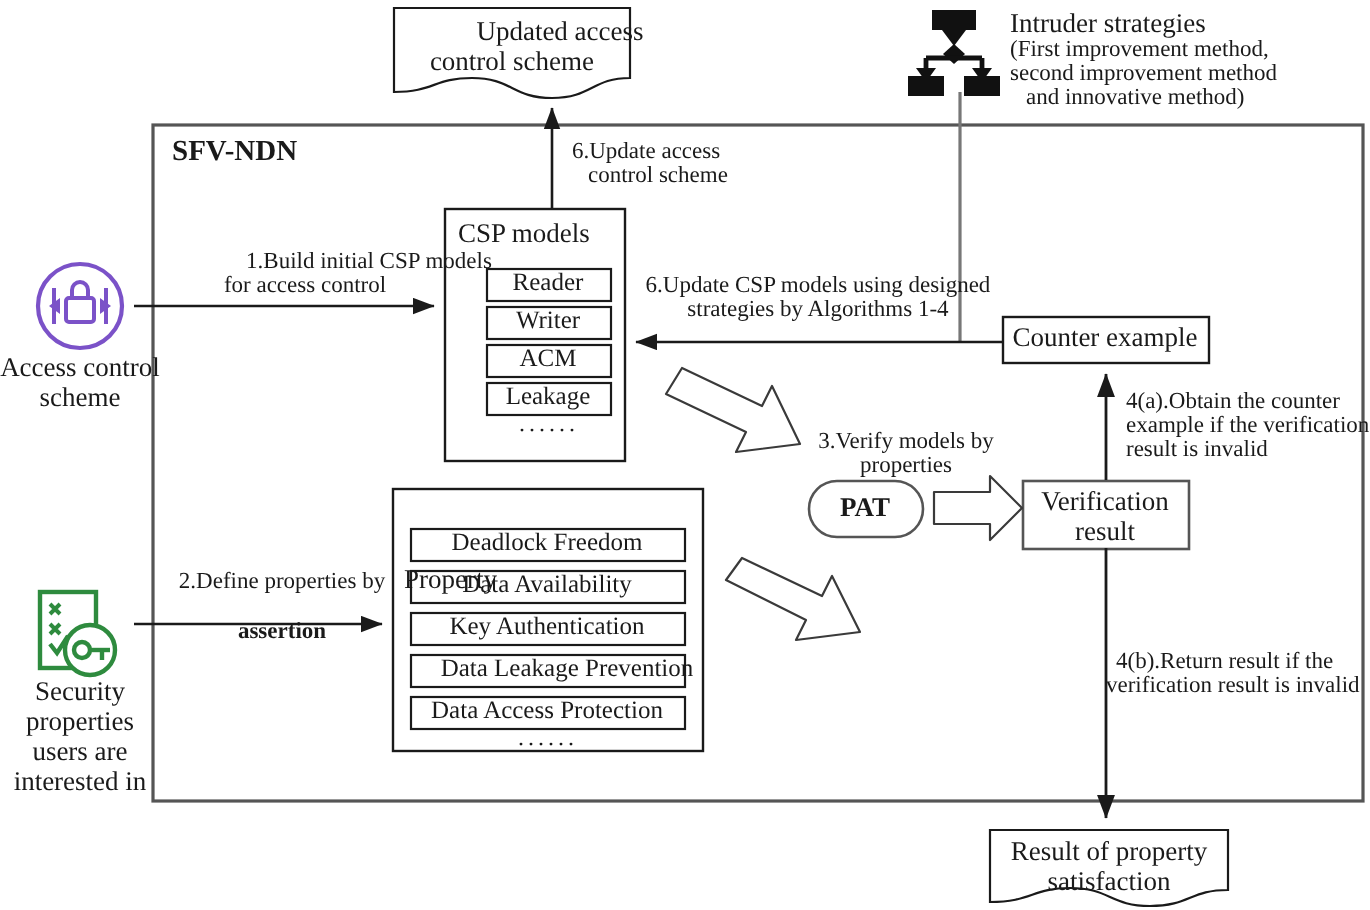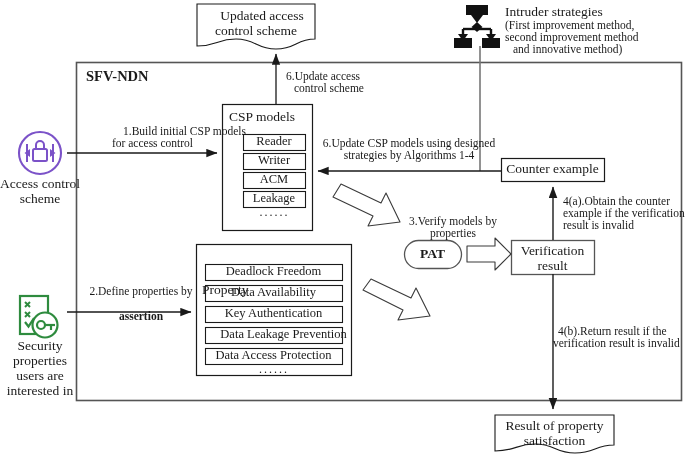--- a/index.html
+++ b/index.html
@@ -104,21 +104,21 @@
       <path d="M463,29 L463,34 M491,29 L491,34" stroke="#111" stroke-width="2.4" fill="none"></path>
       <path d="M458,34 L468,34 L463,41 Z" fill="#111"></path>
       <path d="M486,34 L496,34 L491,41 Z" fill="#111"></path>
       <rect x="454" y="38" width="18" height="10" fill="#111"></rect>
       <rect x="482" y="38" width="18" height="10" fill="#111"></rect>
     </g>
   </svg>
 
   <div class="lbl t14 bold" style="left:86px;top:68px;width:120px;text-align:left;">SFV-NDN</div>
 
-  <div class="lbl t13" style="left:193px;top:8px;width:138px;">Updated access</div>
+  <div class="lbl t13" style="left:211px;top:8px;width:138px;">Updated access</div>
   <div class="lbl t13" style="left:197px;top:23px;width:118px;">control scheme</div>
 
   <div class="lbl t13" style="left:505px;top:4px;width:170px;text-align:left;">Intruder strategies</div>
   <div class="lbl t11" style="left:505px;top:19px;width:170px;text-align:left;">(First improvement method,</div>
   <div class="lbl t11" style="left:505px;top:31px;width:170px;text-align:left;">second improvement method</div>
   <div class="lbl t11" style="left:513px;top:43px;width:170px;text-align:left;">and innovative method)</div>
 
   <div class="lbl t13" style="left:-8px;top:176px;width:96px;">Access control</div>
   <div class="lbl t13" style="left:-8px;top:191px;width:96px;">scheme</div>
 

